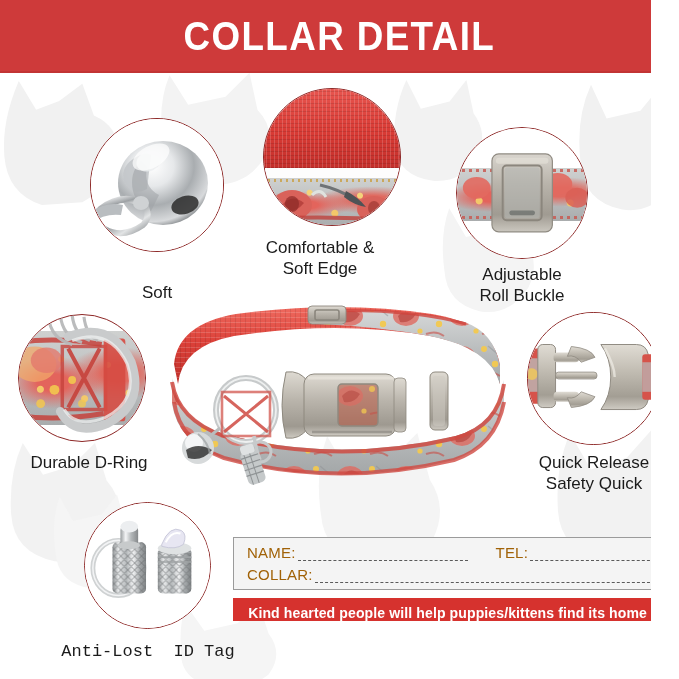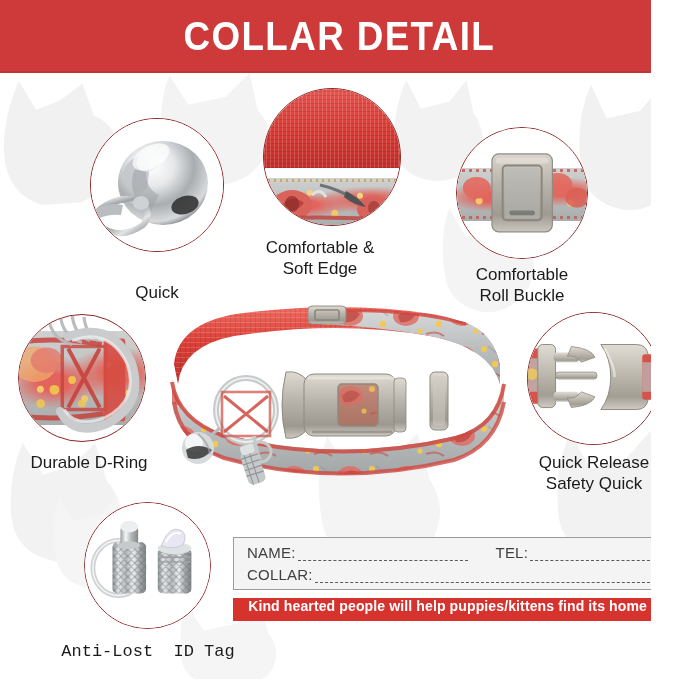--- a/index.html
+++ b/index.html
@@ -55,29 +55,29 @@
       radial-gradient(ellipse at 78% 45%,#e06a60 0 12%,rgba(0,0,0,0) 36%),
       linear-gradient(180deg,#cfd1d0,#b9bcbd 60%,#a9acad);}
 
   
   #id-card{
     position:absolute;left:233px;top:537px;width:433px;height:53px;
     background:#f4f4f4;border:1px solid #9b9b9b;box-sizing:border-box;
   }
   .card-row{position:absolute;left:13px;right:10px;display:flex;align-items:flex-end;}
   .card-label{
-    font-size:15px;color:#404040;letter-spacing:.2px;white-space:nowrap;
+    font-size:15px;color:#a16207;letter-spacing:.2px;white-space:nowrap;
     font-family:"Liberation Sans","DejaVu Sans",sans-serif;
   }
   .dashline{flex:1;height:11px;border-bottom:1.4px dashed #5a5a5a;margin-left:2px;}
   .dashline.short{flex:0 0 170px;}
   .tel-label{margin-left:28px;}
   #id-banner{
     position:absolute;left:233px;top:598px;width:430px;height:23px;
-    background:#d6322e;display:flex;align-items:flex-start;justify-content:center;
+    background:#d6322e;display:flex;align-items:flex-end;justify-content:center;
   }
   #id-banner-text{
     color:#fff;font-weight:bold;font-size:14.5px;white-space:nowrap;
     transform:scaleX(.97);letter-spacing:.1px;
     font-family:"Liberation Sans","DejaVu Sans",sans-serif;
   }
 
   
   #collar{position:absolute;left:168px;top:300px;width:345px;height:190px;}
 </style>
@@ -170,21 +170,21 @@
           <ellipse cx="60" cy="44" rx="13" ry="10" fill="#eceef0" opacity=".85" transform="rotate(-24 60 44)"></ellipse>
           <ellipse cx="96" cy="88" rx="14" ry="9" fill="#2a2a2a" opacity=".85" transform="rotate(-18 96 88)"></ellipse>
           <ellipse cx="62" cy="40" rx="20" ry="11" fill="#ffffff" opacity=".7" transform="rotate(-28 62 40)"></ellipse>
           <path d="M12 92 Q30 78 48 84" stroke="url(#ringg)" stroke-width="7" fill="none" stroke-linecap="round"></path>
           <path d="M16 112 Q34 122 54 108 Q62 100 56 88" stroke="url(#ringg)" stroke-width="6" fill="none" stroke-linecap="round"></path>
           <path d="M0 96 Q16 84 34 88 L32 98 Q16 96 2 106Z" fill="#b9bdc0"></path>
           <ellipse cx="52" cy="86" rx="8" ry="7" fill="#cfd2d4"></ellipse>
         </svg>
       </div>
     </div>
-    <div class="caption" style="left:75px;top:282px;width:164px;">Quick</div>
+    <div class="caption" style="left:75px;top:282px;width:164px;">Soft</div>
   </div>
 
   <div class="callout">
     <div class="circle" style="left:263px;top:88px;width:138px;height:138px;">
       <div class="art">
         <div style="position:absolute;left:0;top:0;right:0;height:58%;" class="strap-red"></div>
         <div style="position:absolute;left:0;top:58%;right:0;height:7%;background:#fdfdfd;"></div>
         <div style="position:absolute;left:0;top:65%;right:0;bottom:0;" class="strap-floral"></div>
         <div style="position:absolute;left:0;top:66%;right:0;height:3px;background:repeating-linear-gradient(90deg,#caa24a 0 2px,rgba(0,0,0,0) 2px 6px);opacity:.85;"></div>
         <svg style="position:absolute;left:0;top:60%;width:100%;height:40%;" viewBox="0 0 140 56" preserveAspectRatio="none">
@@ -226,21 +226,21 @@
             </linearGradient>
           </defs>
           <rect x="2" y="2" width="62" height="80" rx="7" fill="url(#rbg)" stroke="#8f8a81" stroke-width="1.2"></rect>
           <rect x="13" y="14" width="40" height="56" rx="4" fill="none" stroke="#8b867d" stroke-width="2"></rect>
           <rect x="15" y="16" width="36" height="52" rx="3" fill="#b4b7b2" opacity=".55"></rect>
           <rect x="20" y="60" width="26" height="5" rx="2" fill="#5f6461" opacity=".65"></rect>
           <rect x="6" y="6" width="54" height="6" rx="3" fill="#e6e2da" opacity=".6"></rect>
         </svg>
       </div>
     </div>
-    <div class="caption" style="left:440px;top:264px;width:164px;">Comfortable
+    <div class="caption" style="left:440px;top:264px;width:164px;">Adjustable
 Roll Buckle</div>
   </div>
 
   <div class="callout">
     <div class="circle" style="left:18px;top:314px;width:128px;height:128px;">
       <div class="art">
         <div class="strap-floral" style="position:absolute;left:0;top:14%;right:0;height:72%;"></div>
         <svg style="position:absolute;inset:0;width:100%;height:100%;" viewBox="0 0 132 132">
           <ellipse cx="18" cy="52" rx="22" ry="18" fill="#f1a86a" opacity=".75"></ellipse>
           <ellipse cx="30" cy="48" rx="16" ry="13" fill="#e4796d" opacity=".8"></ellipse>

